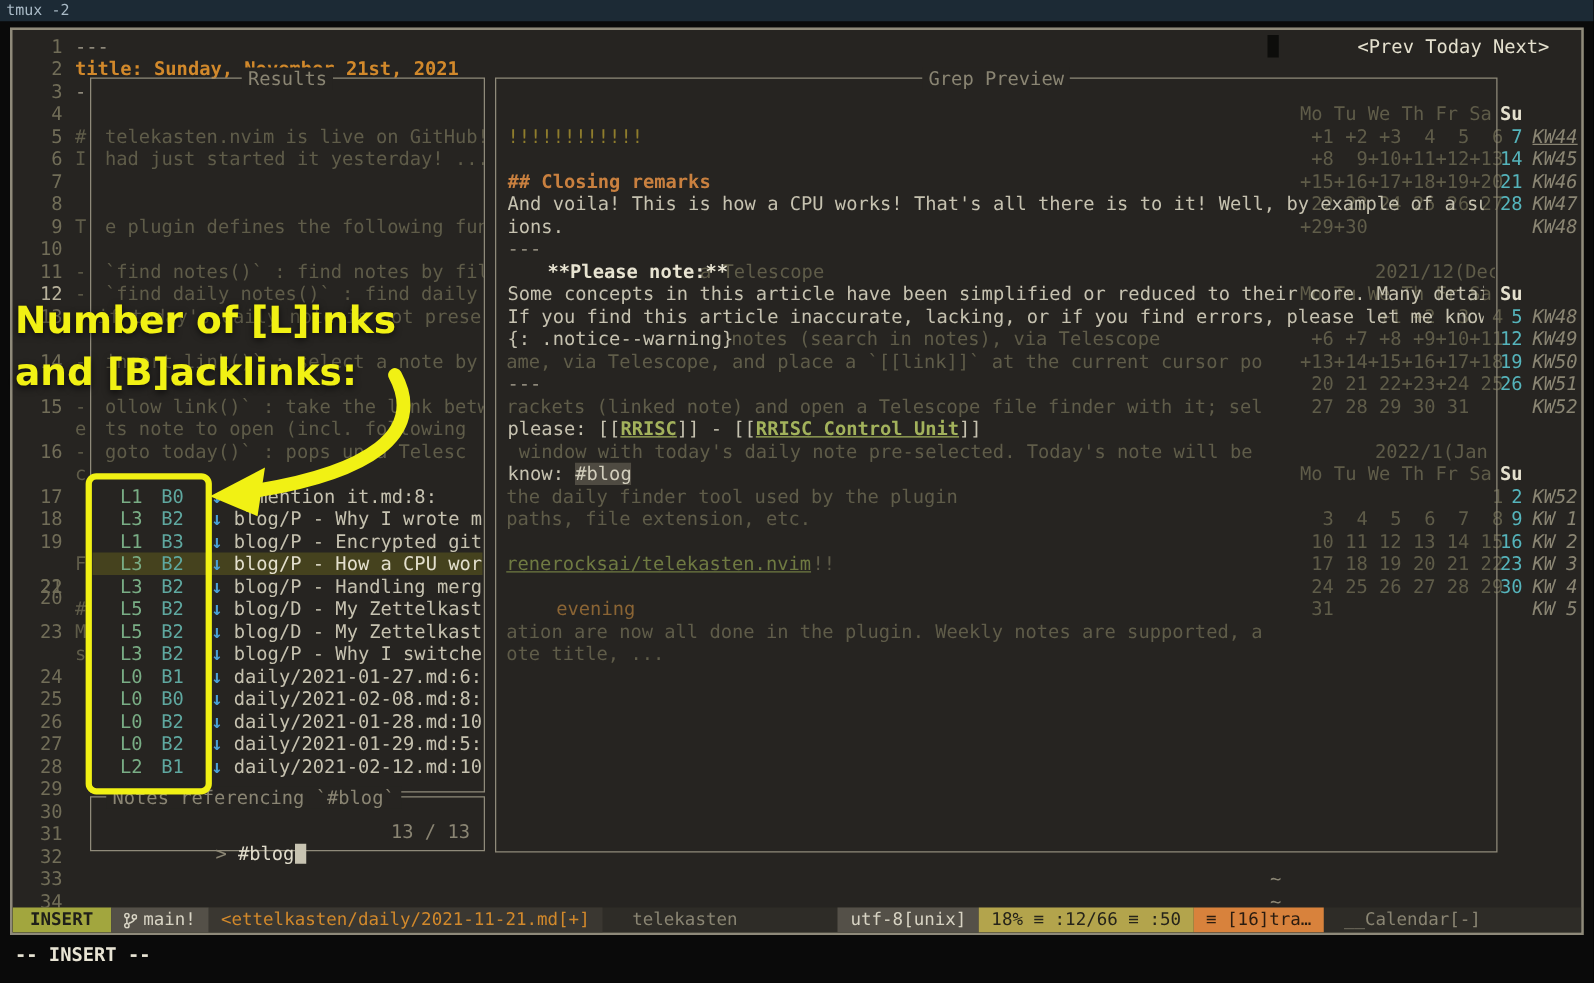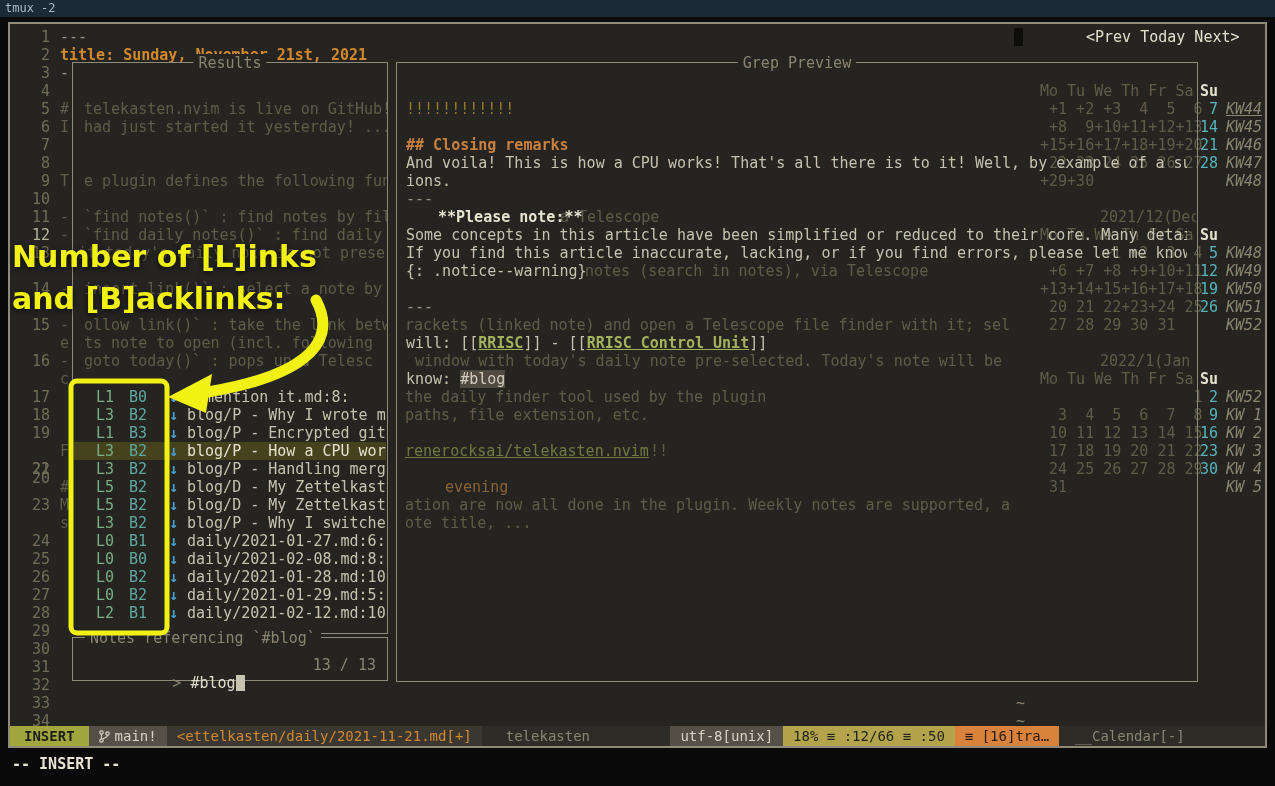--- a/index.html
+++ b/index.html
@@ -132,20 +132,21 @@
           <span class="frag dim" style="top: 148px; left: 74px; max-width: 303px; overflow: hidden;">e plugin defines the following fun</span>
           <span class="frag dim" style="top: 184px; left: 50px;">-</span>
           <span class="frag dim" style="top: 184px; left: 74px; max-width: 303px; overflow: hidden;">`find notes()` : find notes by fil</span>
           <span class="frag dim" style="top: 184px; left: 550px;">a Telescope</span>
           <span class="frag dim" style="top: 202px; left: 50px;">-</span>
           <span class="frag dim" style="top: 202px; left: 74px; max-width: 303px; overflow: hidden;">`find daily notes()` : find daily</span>
           <span class="frag dim" style="top: 220px; left: 68px; max-width: 309px; overflow: hidden;">if today's daily note is not prese</span>
           <span class="frag dim" style="top: 238px; left: 575px;">notes (search in notes), via Telescope</span>
           <span class="frag dim" style="top: 256px; left: 50px;">-</span>
           <span class="frag dim" style="top: 256px; left: 74px; max-width: 303px; overflow: hidden;">insert link()` : select a note by</span>
+          <span class="frag dim" style="top: 256px; left: 395px;">ame, via Telescope, and place a `[[link]]` at the current cursor po</span>
           <span class="frag dim" style="top: 292px; left: 50px;">-</span>
           <span class="frag dim" style="top: 292px; left: 74px; max-width: 303px; overflow: hidden;">ollow link()` : take the link between</span>
           <span class="frag dim" style="top: 292px; left: 395px;">rackets (linked note) and open a Telescope file finder with it; sel</span>
           <span class="frag dim" style="top: 310px; left: 50px;">e</span>
           <span class="frag dim" style="top: 310px; left: 74px; max-width: 303px; overflow: hidden;">ts note to open (incl. following</span>
           <span class="frag dim" style="top: 328px; left: 50px;">-</span>
           <span class="frag dim" style="top: 328px; left: 74px; max-width: 303px; overflow: hidden;">goto today()` : pops up a Telesc</span>
           <span class="frag dim" style="top: 328px; left: 405px;">window with today's daily note pre-selected. Today's note will be</span>
           <span class="frag dim" style="top: 346px; left: 50px;">c</span>
           <span class="frag dim" style="top: 364px; left: 395px;">the daily finder tool used by the plugin</span>
@@ -310,21 +311,21 @@
             <div class="pline" style="top: 37px;"><span class="bang">!!!!!!!!!!!!</span></div>
             <div class="pline" style="top: 73px;"><span class="h2">## Closing remarks</span></div>
             <div class="pline" style="top: 91px;"><span class="pfg">And voila! This is how a CPU works! That's all there is to it! Well, by example of a sup</span></div>
             <div class="pline" style="top: 109px;"><span class="pfg">ions.</span></div>
             <div class="pline" style="top: 127px;"><span class="rule">---</span></div>
             <div class="pline" style="top: 145px;"><span class="pbold">**Please note:**</span></div>
             <div class="pline" style="top: 163px;"><span class="pfg">Some concepts in this article have been simplified or reduced to their core. Many detail</span></div>
             <div class="pline" style="top: 181px;"><span class="pfg">If you find this article inaccurate, lacking, or if you find errors, please let me know</span></div>
             <div class="pline" style="top: 199px;"><span class="pfg">{: .notice--warning}</span></div>
             <div class="pline" style="top: 235px;"><span class="rule">---</span></div>
-            <div class="pline" style="top: 271px;"><span class="pfg">will: [[</span><span class="plink">RRISC</span><span class="pfg">]] - [[</span><span class="plink">RRISC Control Unit</span><span class="pfg">]]</span></div>
+            <div class="pline" style="top: 271px;"><span class="pfg">please: [[</span><span class="plink">RRISC</span><span class="pfg">]] - [[</span><span class="plink">RRISC Control Unit</span><span class="pfg">]]</span></div>
             <div class="pline" style="top: 307px;"><span class="pfg">know: </span><span class="ptag">#blog</span></div>
           </div>
       </div>
 
       <div class="win prompt-win">
         <span class="win-title">Notes referencing `#blog`</span>
         <div class="prompt-row">
           <span class="pfx">&gt; </span><span class="query">#blog</span><span class="cursor"></span>
           <span class="counter">13 / 13</span>
         </div>

